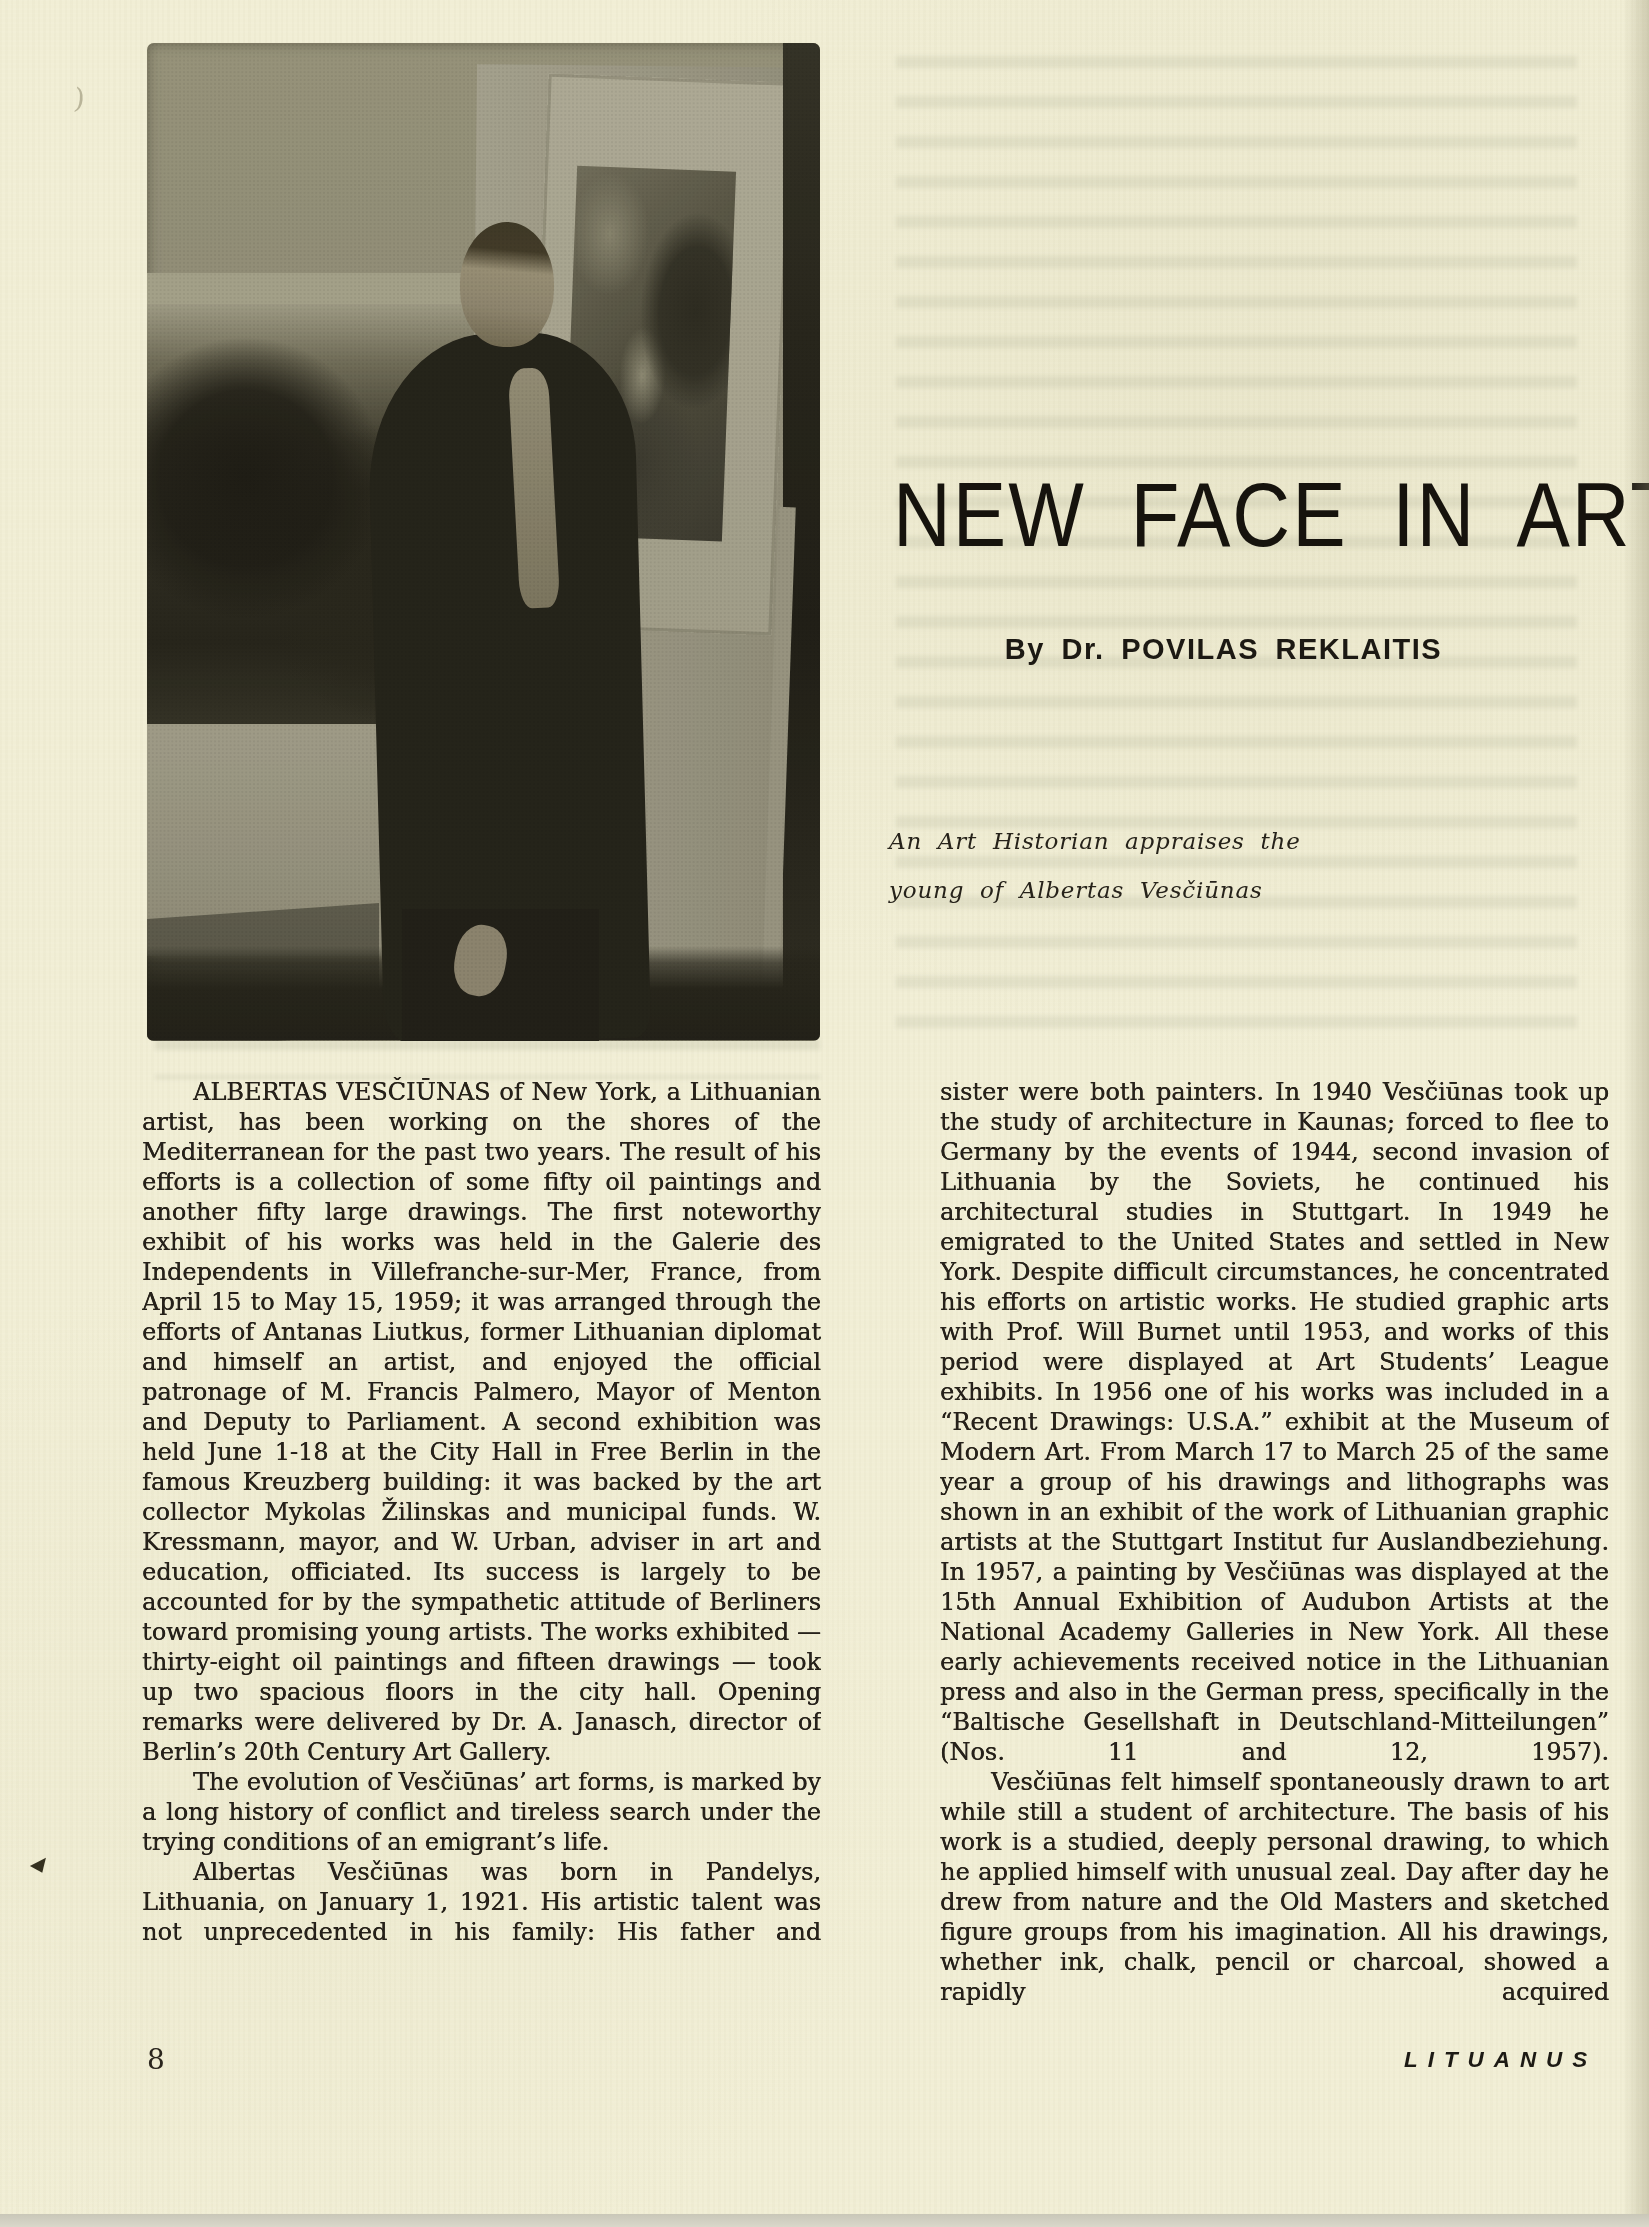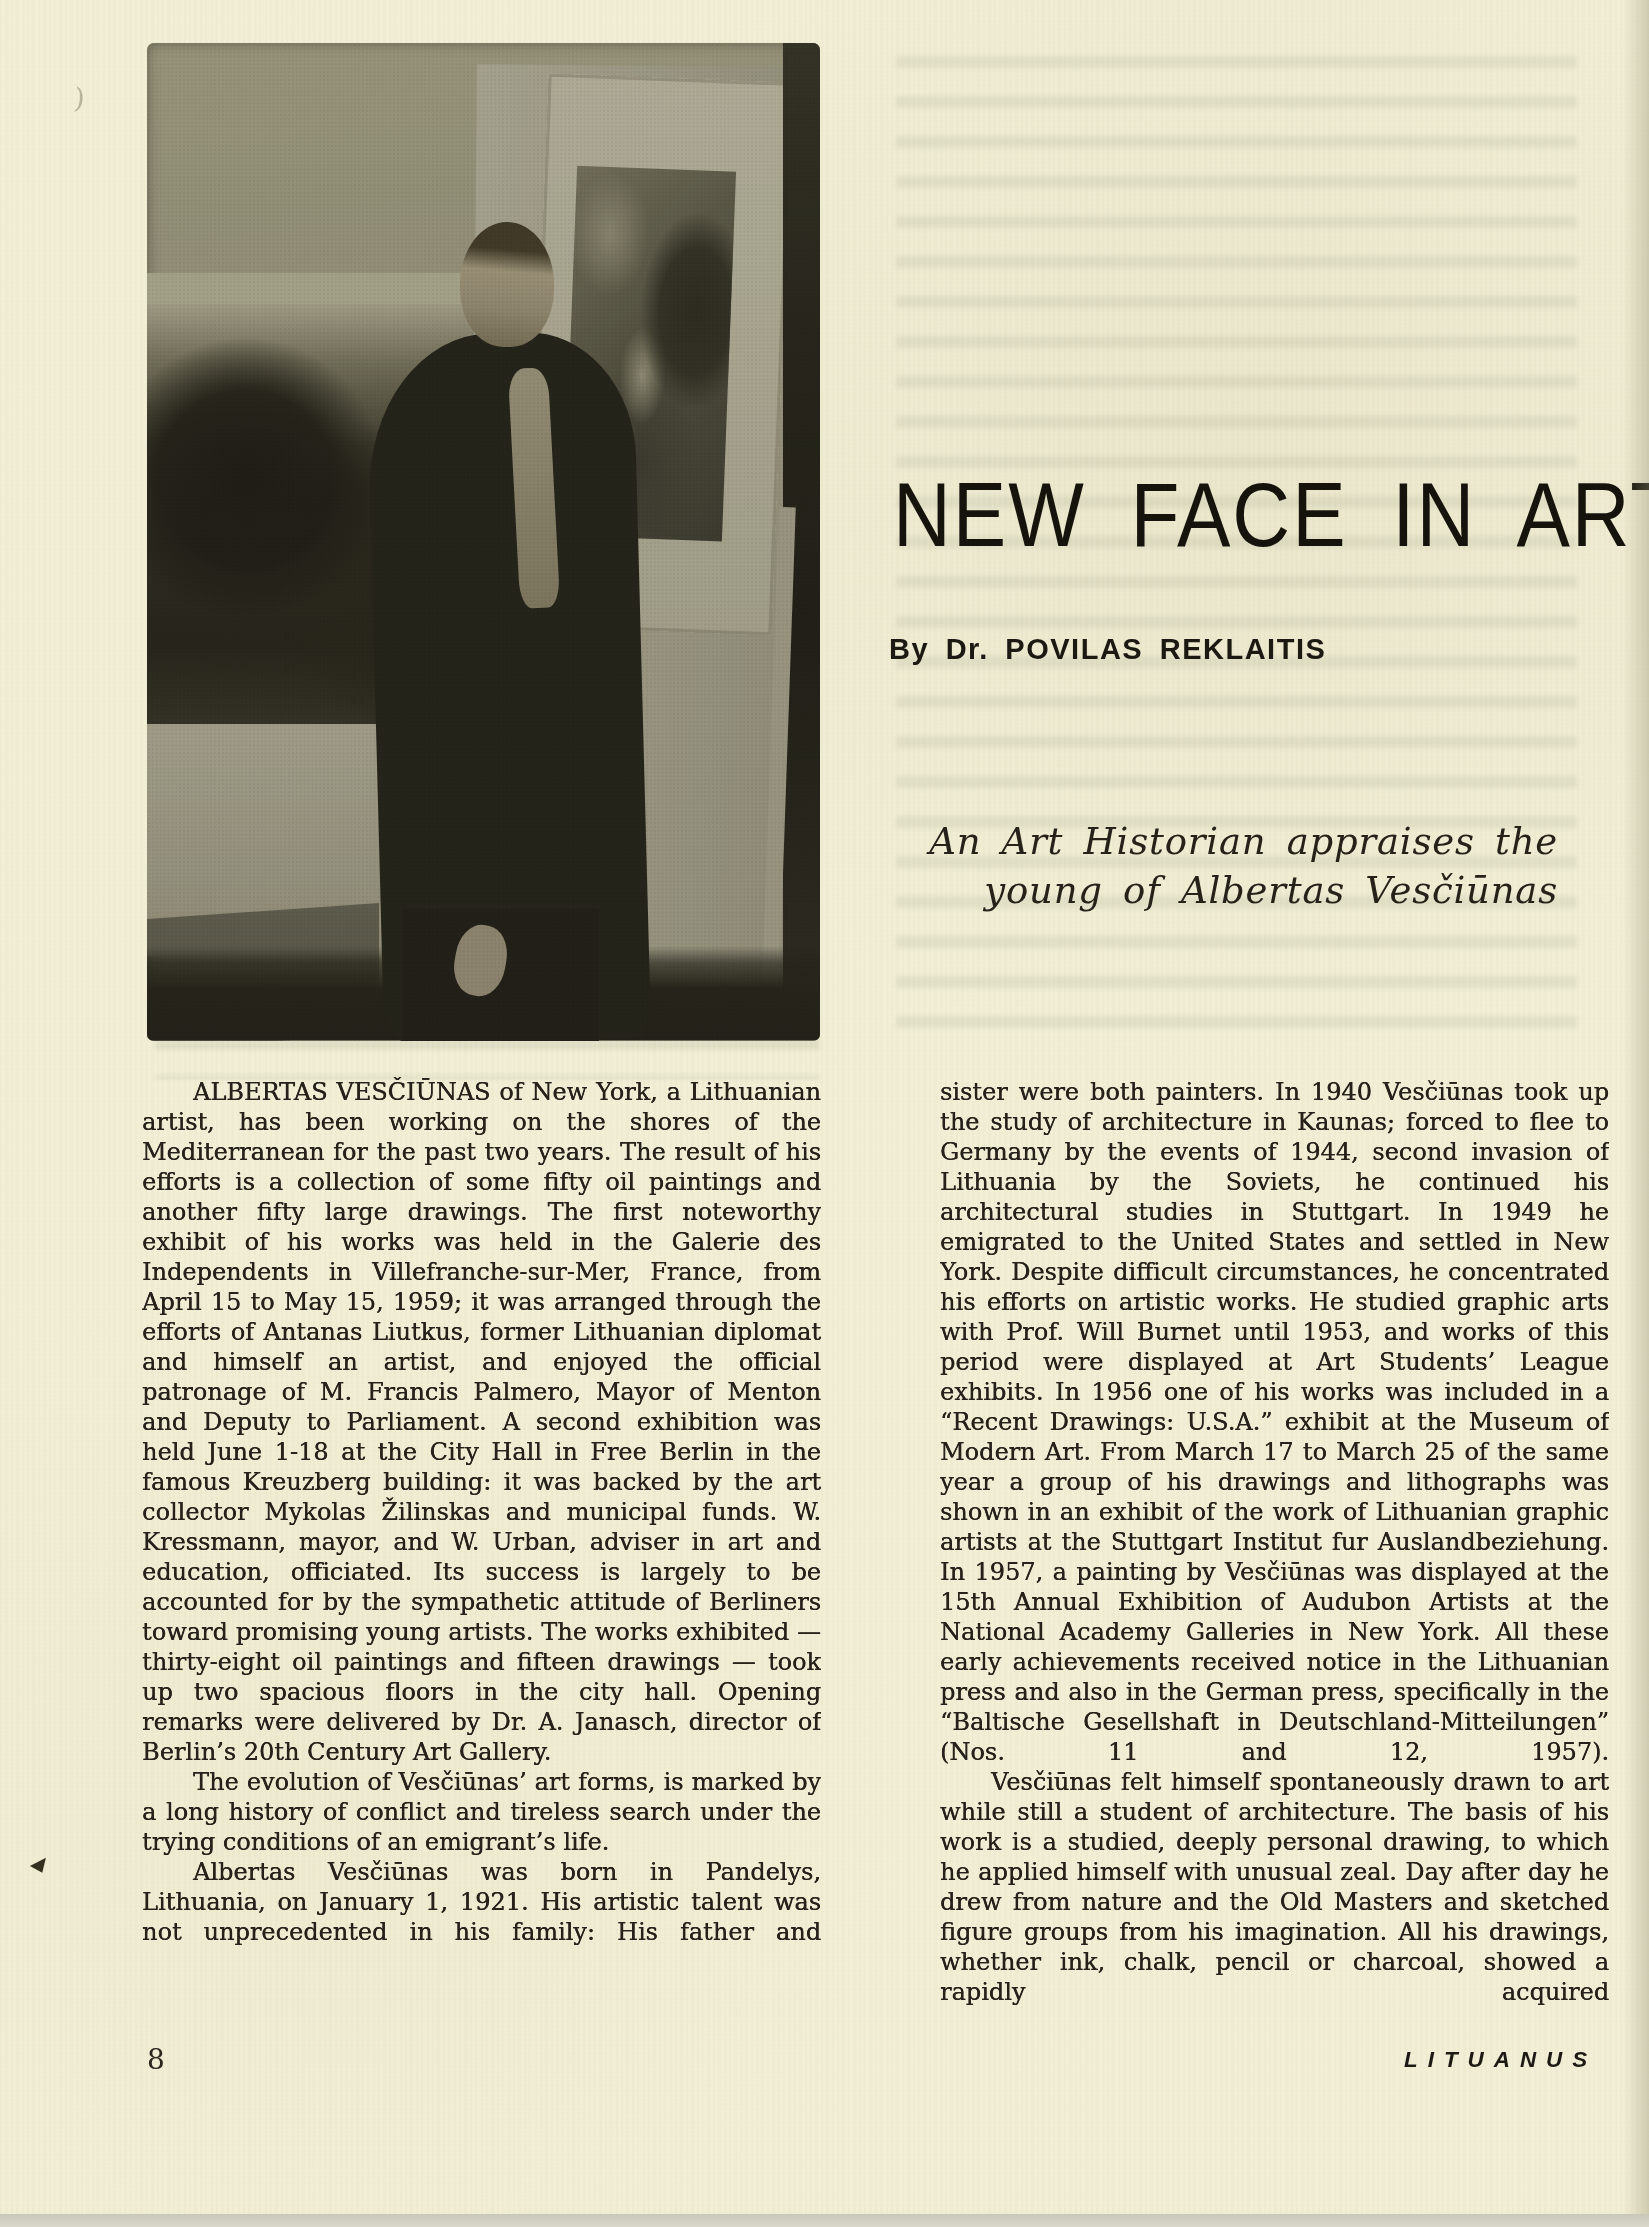--- a/index.html
+++ b/index.html
@@ -95,28 +95,28 @@
     background-size:3.9px 3.9px;opacity:.55;}
   .ph-tint{left:0;top:0;width:673px;height:998px;background:rgba(133,122,88,.12);}
   
   .title{
     left:893px;top:469px;width:851px;z-index:2;
     font-size:91px;line-height:1;font-weight:400;color:#16130d;
     letter-spacing:2.3px;word-spacing:23px;white-space:nowrap;
     transform:scaleX(.88);transform-origin:left top;
   }
   .byline{
-    left:889px;top:633px;width:669px;z-index:2;
+    left:889px;top:633px;width:669px;z-index:2;text-align:center;
     font-size:29px;font-weight:700;color:#1c1913;
     letter-spacing:1.5px;word-spacing:7px;white-space:nowrap;
   }
   .standfirst{
-    left:889px;top:817px;width:669px;z-index:2;text-align:right;
+    left:889px;top:817px;width:669px;z-index:2;text-align:left;
     font-family:"DejaVu Serif",serif;font-style:italic;
-    font-size:37px;line-height:49px;color:#26221a;
+    font-size:23px;line-height:49px;color:#26221a;
     letter-spacing:0.8px;word-spacing:7.7px;
   }
   .col{
     z-index:2;font-family:"DejaVu Serif",serif;
     font-size:24px;line-height:30px;color:#26211a;
     text-align:justify;overflow:hidden;
     text-shadow:0.3px 0 0 currentColor;
   }
   .col p{margin:0;padding:0;}
   .col p.indent{text-indent:51px;}

